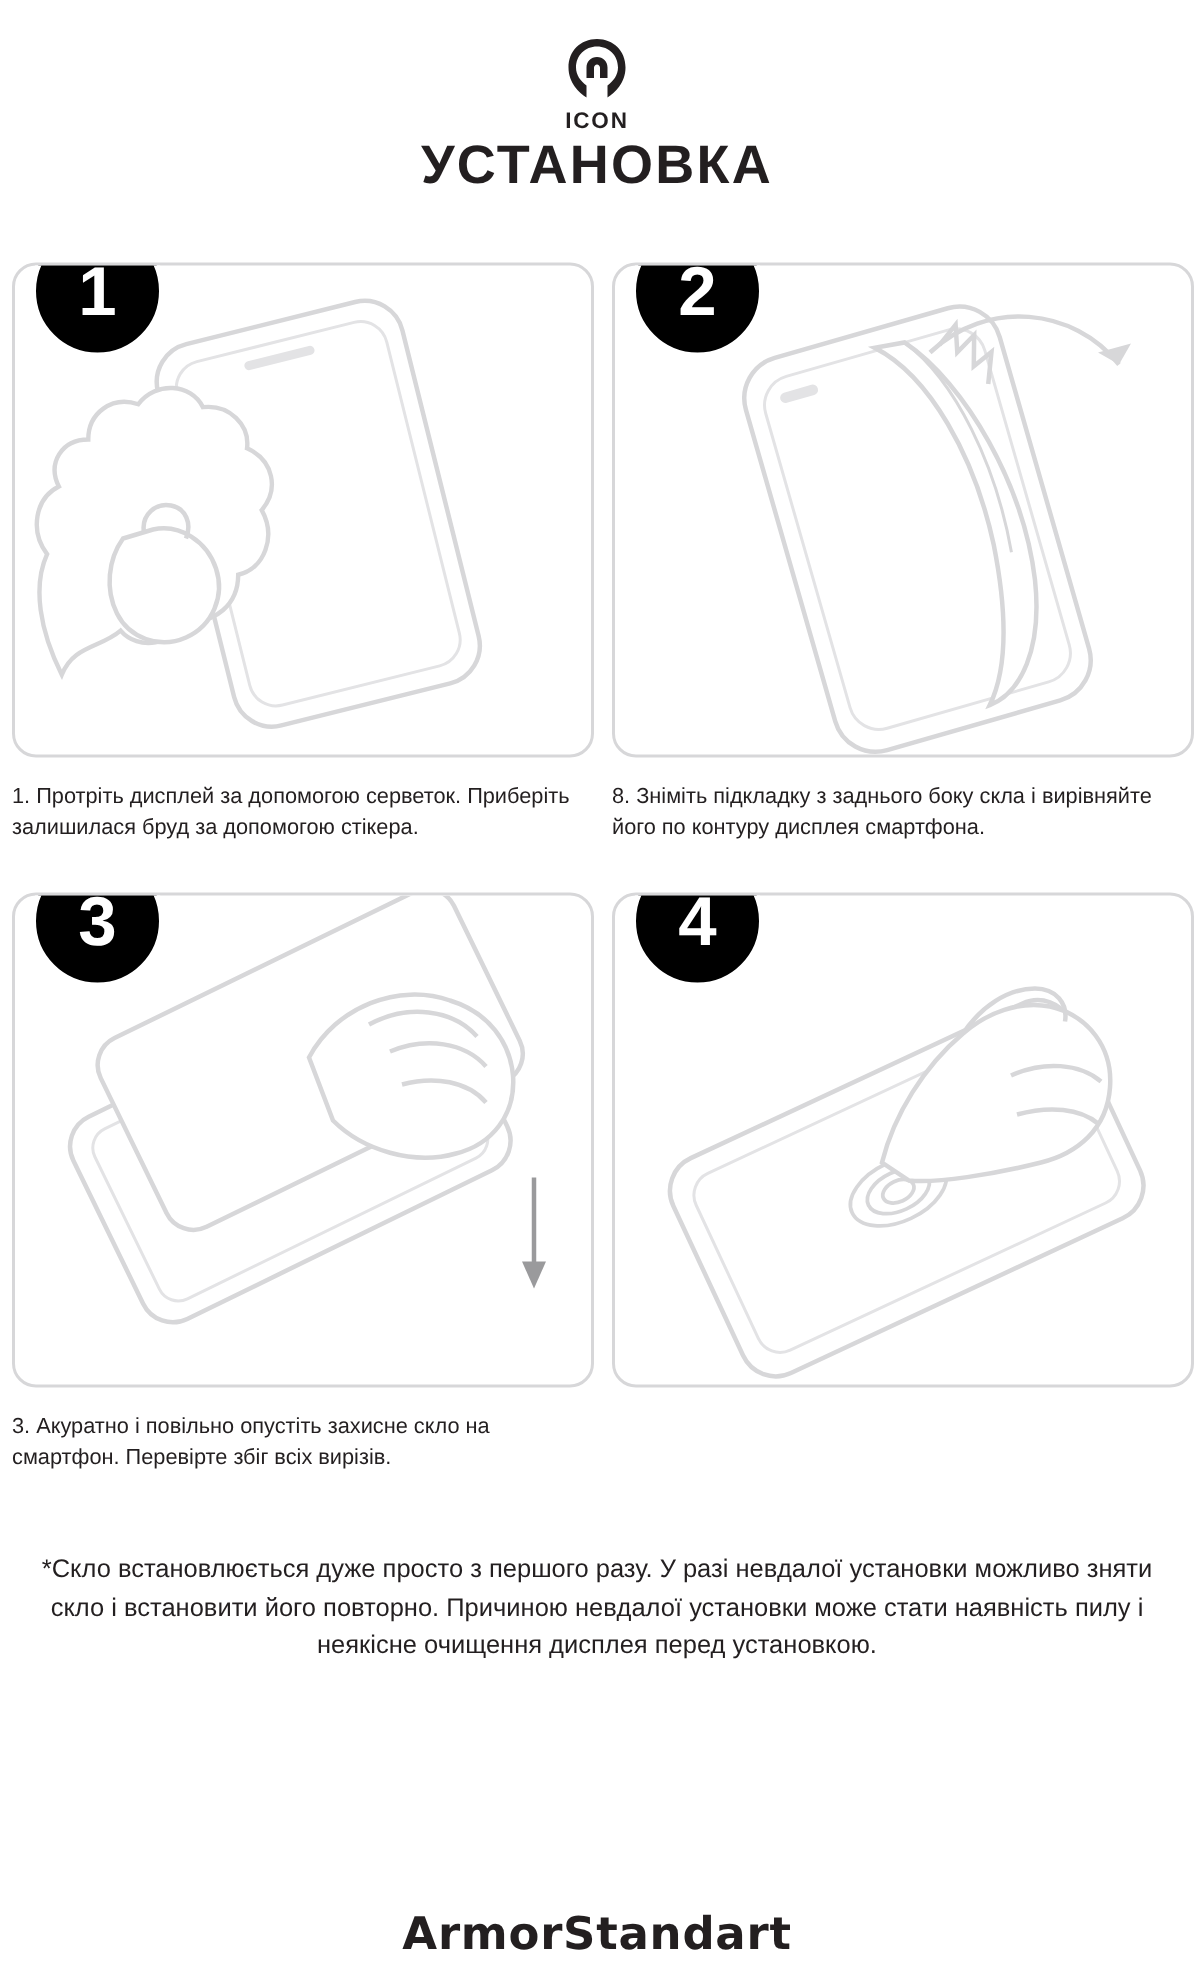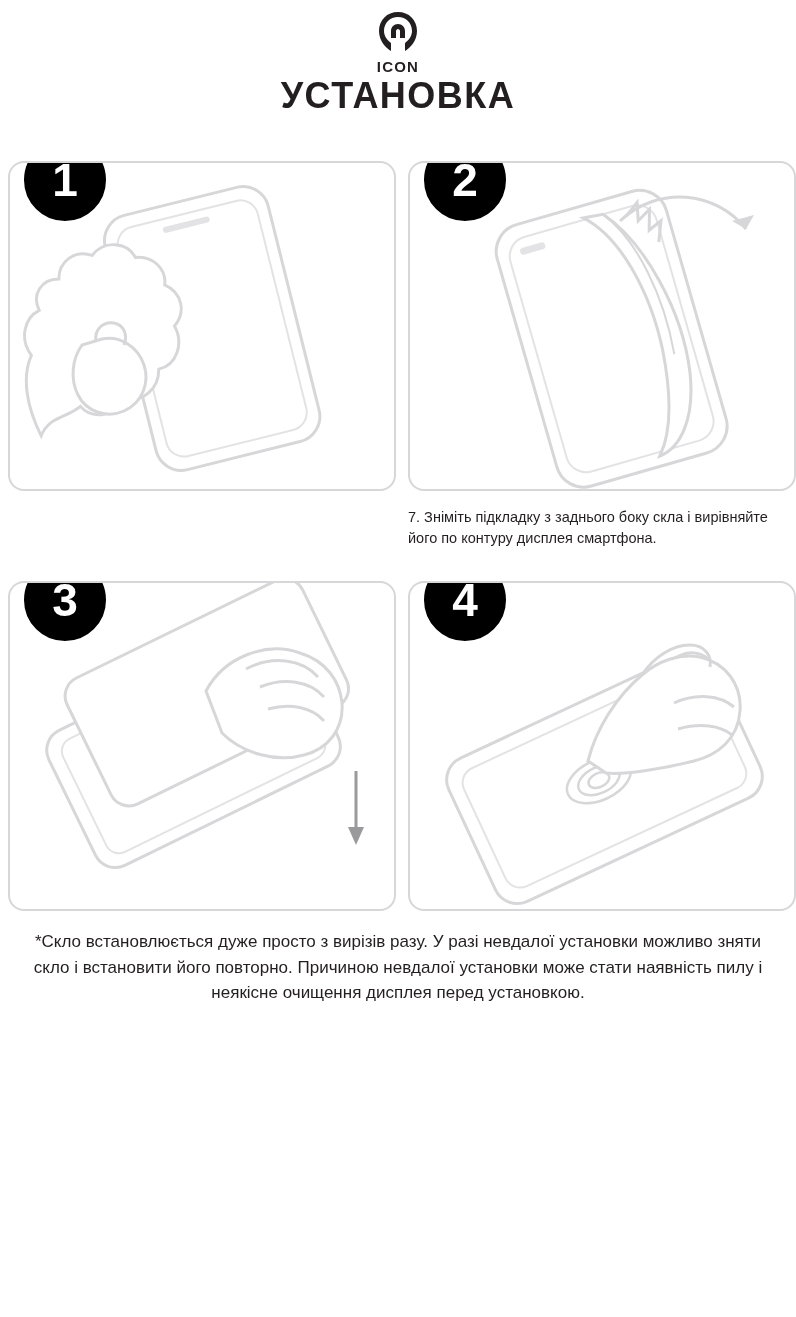--- a/index.html
+++ b/index.html
@@ -11,21 +11,21 @@
     width: 796px; height: 1317px;
     font-family: "Liberation Sans", sans-serif;
     color: #231f20;
     position: relative;
     overflow: hidden;
   }
 
   
   .brand {
     width: 100%;
-    padding-top: 8px;
+    padding-top: 22px;
     display: flex;
     flex-direction: column;
     align-items: center;
   }
   .brand-mark {
     width: 48px; height: 48px;
     display: block;
   }
   .brand-name {
     font-size: 15px;
@@ -143,20 +143,21 @@
                  C58 182 74 170 92 176 C104 160 128 162 136 178 C154 176 168 190 166 206
                  C184 214 188 234 176 248 C186 266 178 288 160 292 C160 312 144 326 126 322
                  C116 340 92 344 80 330 C66 342 48 340 40 360 Z" transform="translate(-8 -80) scale(0.98)" fill="#fff" stroke="#d7d7d9" stroke-width="3"></path>
 
         <path d="M72 182 C62 196 60 216 68 232 C76 248 96 256 114 248 C132 240 140 220 134 202
                  C128 184 110 172 92 176 Z" fill="#fff" stroke="#d7d7d9" stroke-width="3"></path>
         <path d="M86 178 C84 166 94 158 104 160 C114 162 118 172 114 182" fill="none" stroke="#d7d7d9" stroke-width="3"></path>
       </svg>
       <div class="step-badge">1</div>
     </div>
+    <div class="caption">1. Протріть дисплей за допомогою серветок. Приберіть залишилася бруд за допомогою стікера.</div>
   </div>
 
   <div class="step step-2">
     <div class="panel">
       <svg class="panel-art" viewBox="0 0 384 330">
         <g transform="rotate(-16 200 170)">
           <rect x="112" y="40" width="176" height="272" rx="28" ry="28" fill="#fff" stroke="#d7d7d9" stroke-width="3"></rect>
           <rect x="124" y="54" width="152" height="244" rx="20" ry="20" fill="#fff" stroke="#e3e3e5" stroke-width="2"></rect>
           <rect x="136" y="64" width="26" height="7" rx="3.5" fill="#e3e3e5"></rect>
 
@@ -165,21 +166,21 @@
           <path d="M226 54 C252 88 262 150 256 208" fill="none" stroke="#d7d7d9" stroke-width="2"></path>
 
           <path d="M248 62 L262 52 L258 70 L272 62 L266 82 L280 76 L272 96" fill="none" stroke="#d7d7d9" stroke-width="3"></path>
         </g>
 
         <path d="M210 58 C248 22 306 28 336 66" fill="none" stroke="#d7d7d9" stroke-width="3"></path>
         <path d="M336 66 L322 58 L344 52 Z" fill="#d7d7d9"></path>
       </svg>
       <div class="step-badge">2</div>
     </div>
-    <div class="caption">7. Зніміть підкладку з заднього боку скла і вирівняйте його по контуру дисплея смартфона.</div>
+    <div class="caption">8. Зніміть підкладку з заднього боку скла і вирівняйте його по контуру дисплея смартфона.</div>
   </div>
 
   <div class="step step-3">
     <div class="panel">
       <svg class="panel-art" viewBox="0 0 384 330">
 
         <g transform="rotate(-26 190 190)">
           <rect x="60" y="90" width="270" height="150" rx="22" ry="22" fill="#fff" stroke="#d7d7d9" stroke-width="3"></rect>
           <rect x="74" y="102" width="242" height="126" rx="14" ry="14" fill="#fff" stroke="#e3e3e5" stroke-width="2"></rect>
         </g>
@@ -192,20 +193,21 @@
                  C334 146 318 166 294 172 C266 180 232 170 212 150 Z" fill="#fff" stroke="#d7d7d9" stroke-width="3"></path>
         <path d="M236 86 C262 72 292 76 308 94" fill="none" stroke="#d7d7d9" stroke-width="3"></path>
         <path d="M250 104 C274 94 300 98 314 114" fill="none" stroke="#d7d7d9" stroke-width="3"></path>
         <path d="M258 126 C280 120 302 124 314 138" fill="none" stroke="#d7d7d9" stroke-width="3"></path>
 
         <path d="M346 188 L346 250" fill="none" stroke="#9a9a9c" stroke-width="3"></path>
         <path d="M346 262 L338 244 L354 244 Z" fill="#9a9a9c"></path>
       </svg>
       <div class="step-badge">3</div>
     </div>
+    <div class="caption">3. Акуратно і повільно опустіть захисне скло на смартфон. Перевірте збіг всіх вирізів.</div>
   </div>
 
   <div class="step step-4">
     <div class="panel">
       <svg class="panel-art" viewBox="0 0 384 330">
         <g transform="rotate(-25 190 195)">
           <rect x="48" y="118" width="292" height="158" rx="24" ry="24" fill="#fff" stroke="#d7d7d9" stroke-width="3"></rect>
           <rect x="62" y="132" width="264" height="130" rx="16" ry="16" fill="#fff" stroke="#e3e3e5" stroke-width="2"></rect>
         </g>
 
@@ -220,16 +222,17 @@
                  C252 186 214 192 196 190 Z" fill="#fff" stroke="#d7d7d9" stroke-width="3"></path>
         <path d="M232 92 C244 74 262 62 280 62 C294 62 302 72 300 84" fill="none" stroke="#d7d7d9" stroke-width="3"></path>
         <path d="M264 120 C286 110 310 112 324 124" fill="none" stroke="#d7d7d9" stroke-width="3"></path>
         <path d="M268 146 C290 140 310 142 322 152" fill="none" stroke="#d7d7d9" stroke-width="3"></path>
       </svg>
       <div class="step-badge">4</div>
     </div>
   </div>
 </div>
 
-<div class="note">*Скло встановлюється дуже просто з вирізів разу. У разі невдалої установки можливо зняти скло і встановити його повторно. Причиною невдалої установки може стати наявність пилу і неякісне очищення дисплея перед установкою.</div>
+<div class="note">*Скло встановлюється дуже просто з першого разу. У разі невдалої установки можливо зняти скло і встановити його повторно. Причиною невдалої установки може стати наявність пилу і неякісне очищення дисплея перед установкою.</div>
 
 <div class="footer">
+  <div class="footer-logo">ArmorStandart</div>
 </div>
 
 </body></html>

